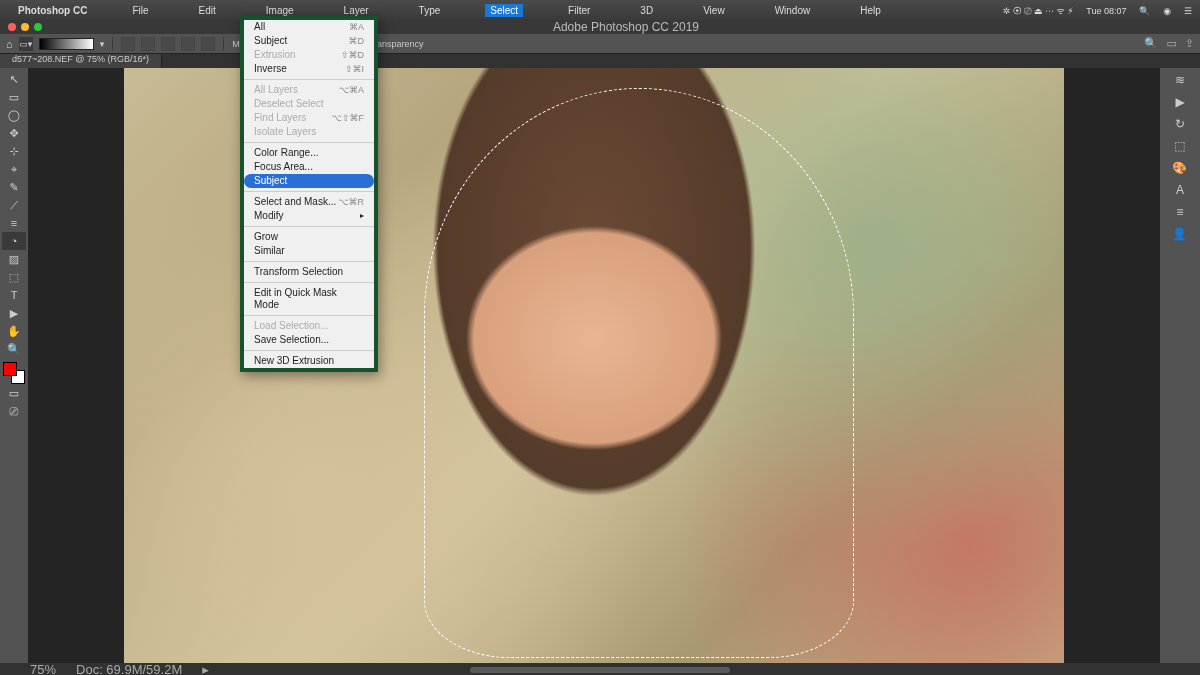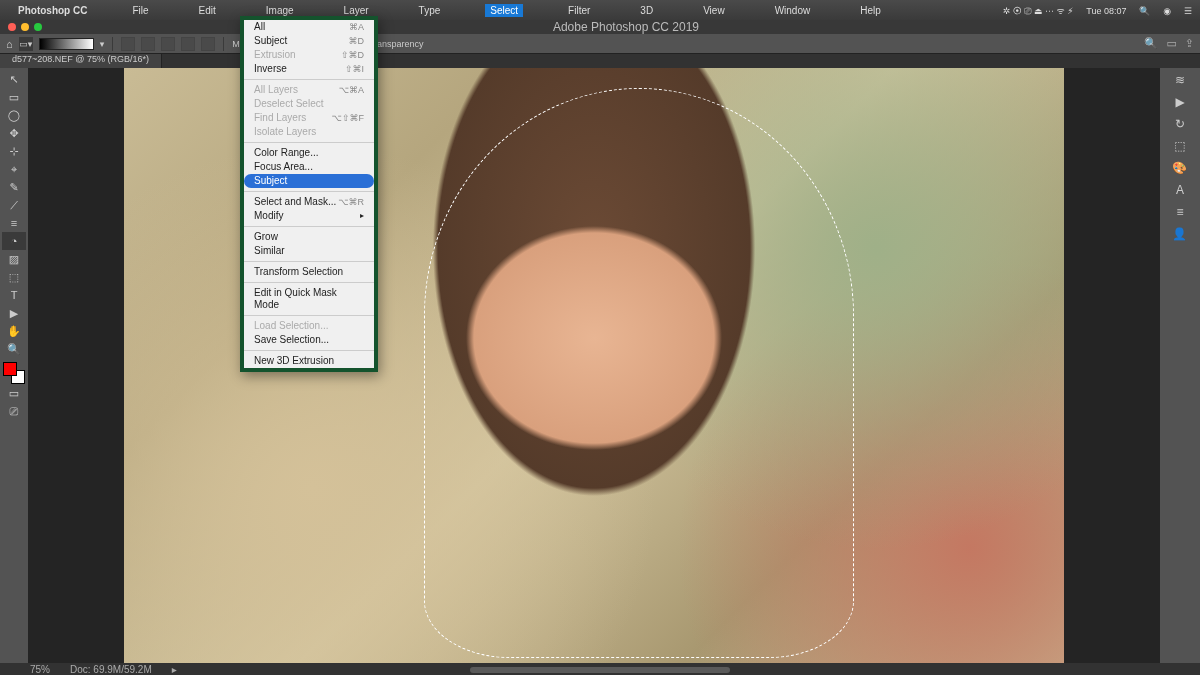--- a/index.html
+++ b/index.html
@@ -63,21 +63,21 @@
   
   .dropdown{position:absolute;top:16px;left:240px;width:138px;background:#f0f0f0;border:4px solid #14532d;box-shadow:2px 4px 12px rgba(0,0,0,.4);font-size:10px;color:#222;z-index:100;}
   .dd-row{display:flex;justify-content:space-between;padding:1px 10px;line-height:12px;}
   .dd-row.hl{background:#2a6fd6;color:#fff;border-radius:7px;}
   .dd-row.dis{color:#aaa;}
   .dd-row.sub::after{content:"▸";font-size:8px;}
   .dd-sep{height:1px;background:#ccc;margin:3px 0;}
   .dd-sc{color:#888;font-size:9px;}
 
   
-  .statusbar{position:absolute;bottom:0;left:0;right:0;height:12px;background:#323232;display:flex;align-items:center;font-size:10px;color:#aaa;padding-left:30px;gap:20px;}
+  .statusbar{position:absolute;bottom:0;left:0;right:0;height:12px;background:#323232;display:flex;align-items:center;font-size:13px;color:#aaa;padding-left:30px;gap:20px;}
   .scroll-thumb{position:absolute;bottom:2px;left:470px;width:260px;height:6px;background:#5a5a5a;border-radius:3px;}
 </style>
 </head>
 <body>
 
 <div class="menubar">
   <span class="apple"></span>
   <span class="appname">Photoshop CC</span>
   <span class="mitem">File</span>
   <span class="mitem">Edit</span>

